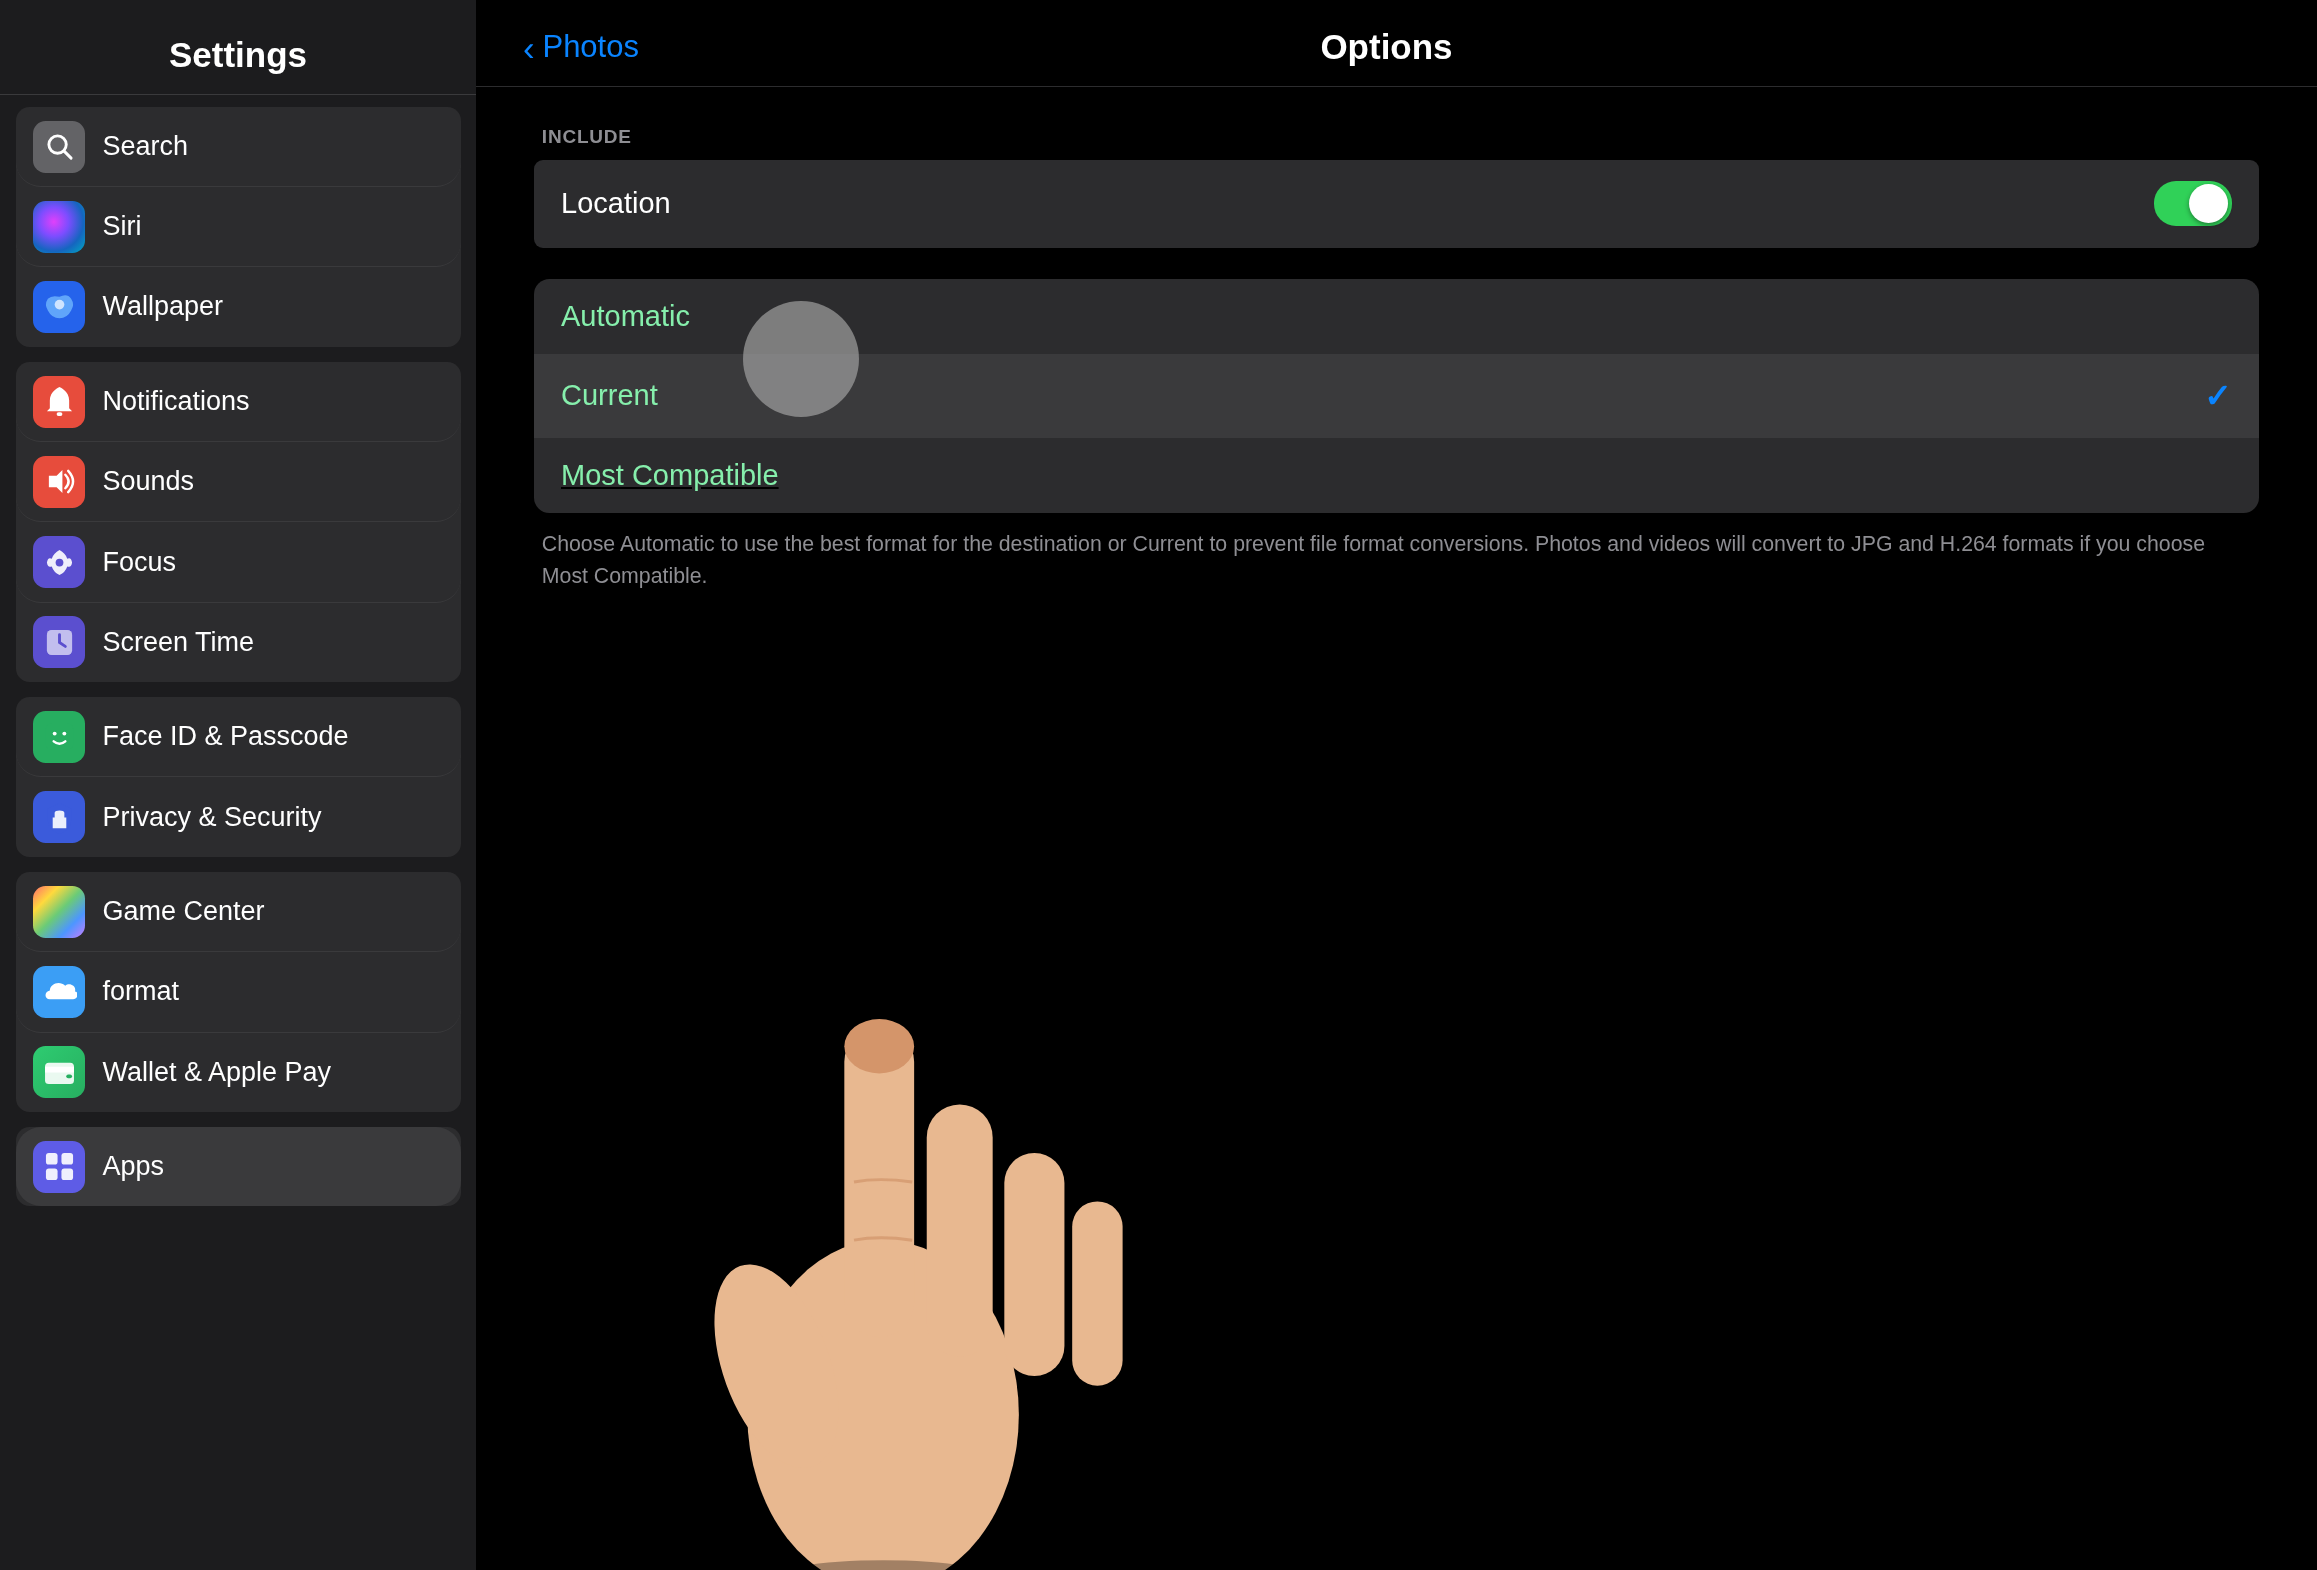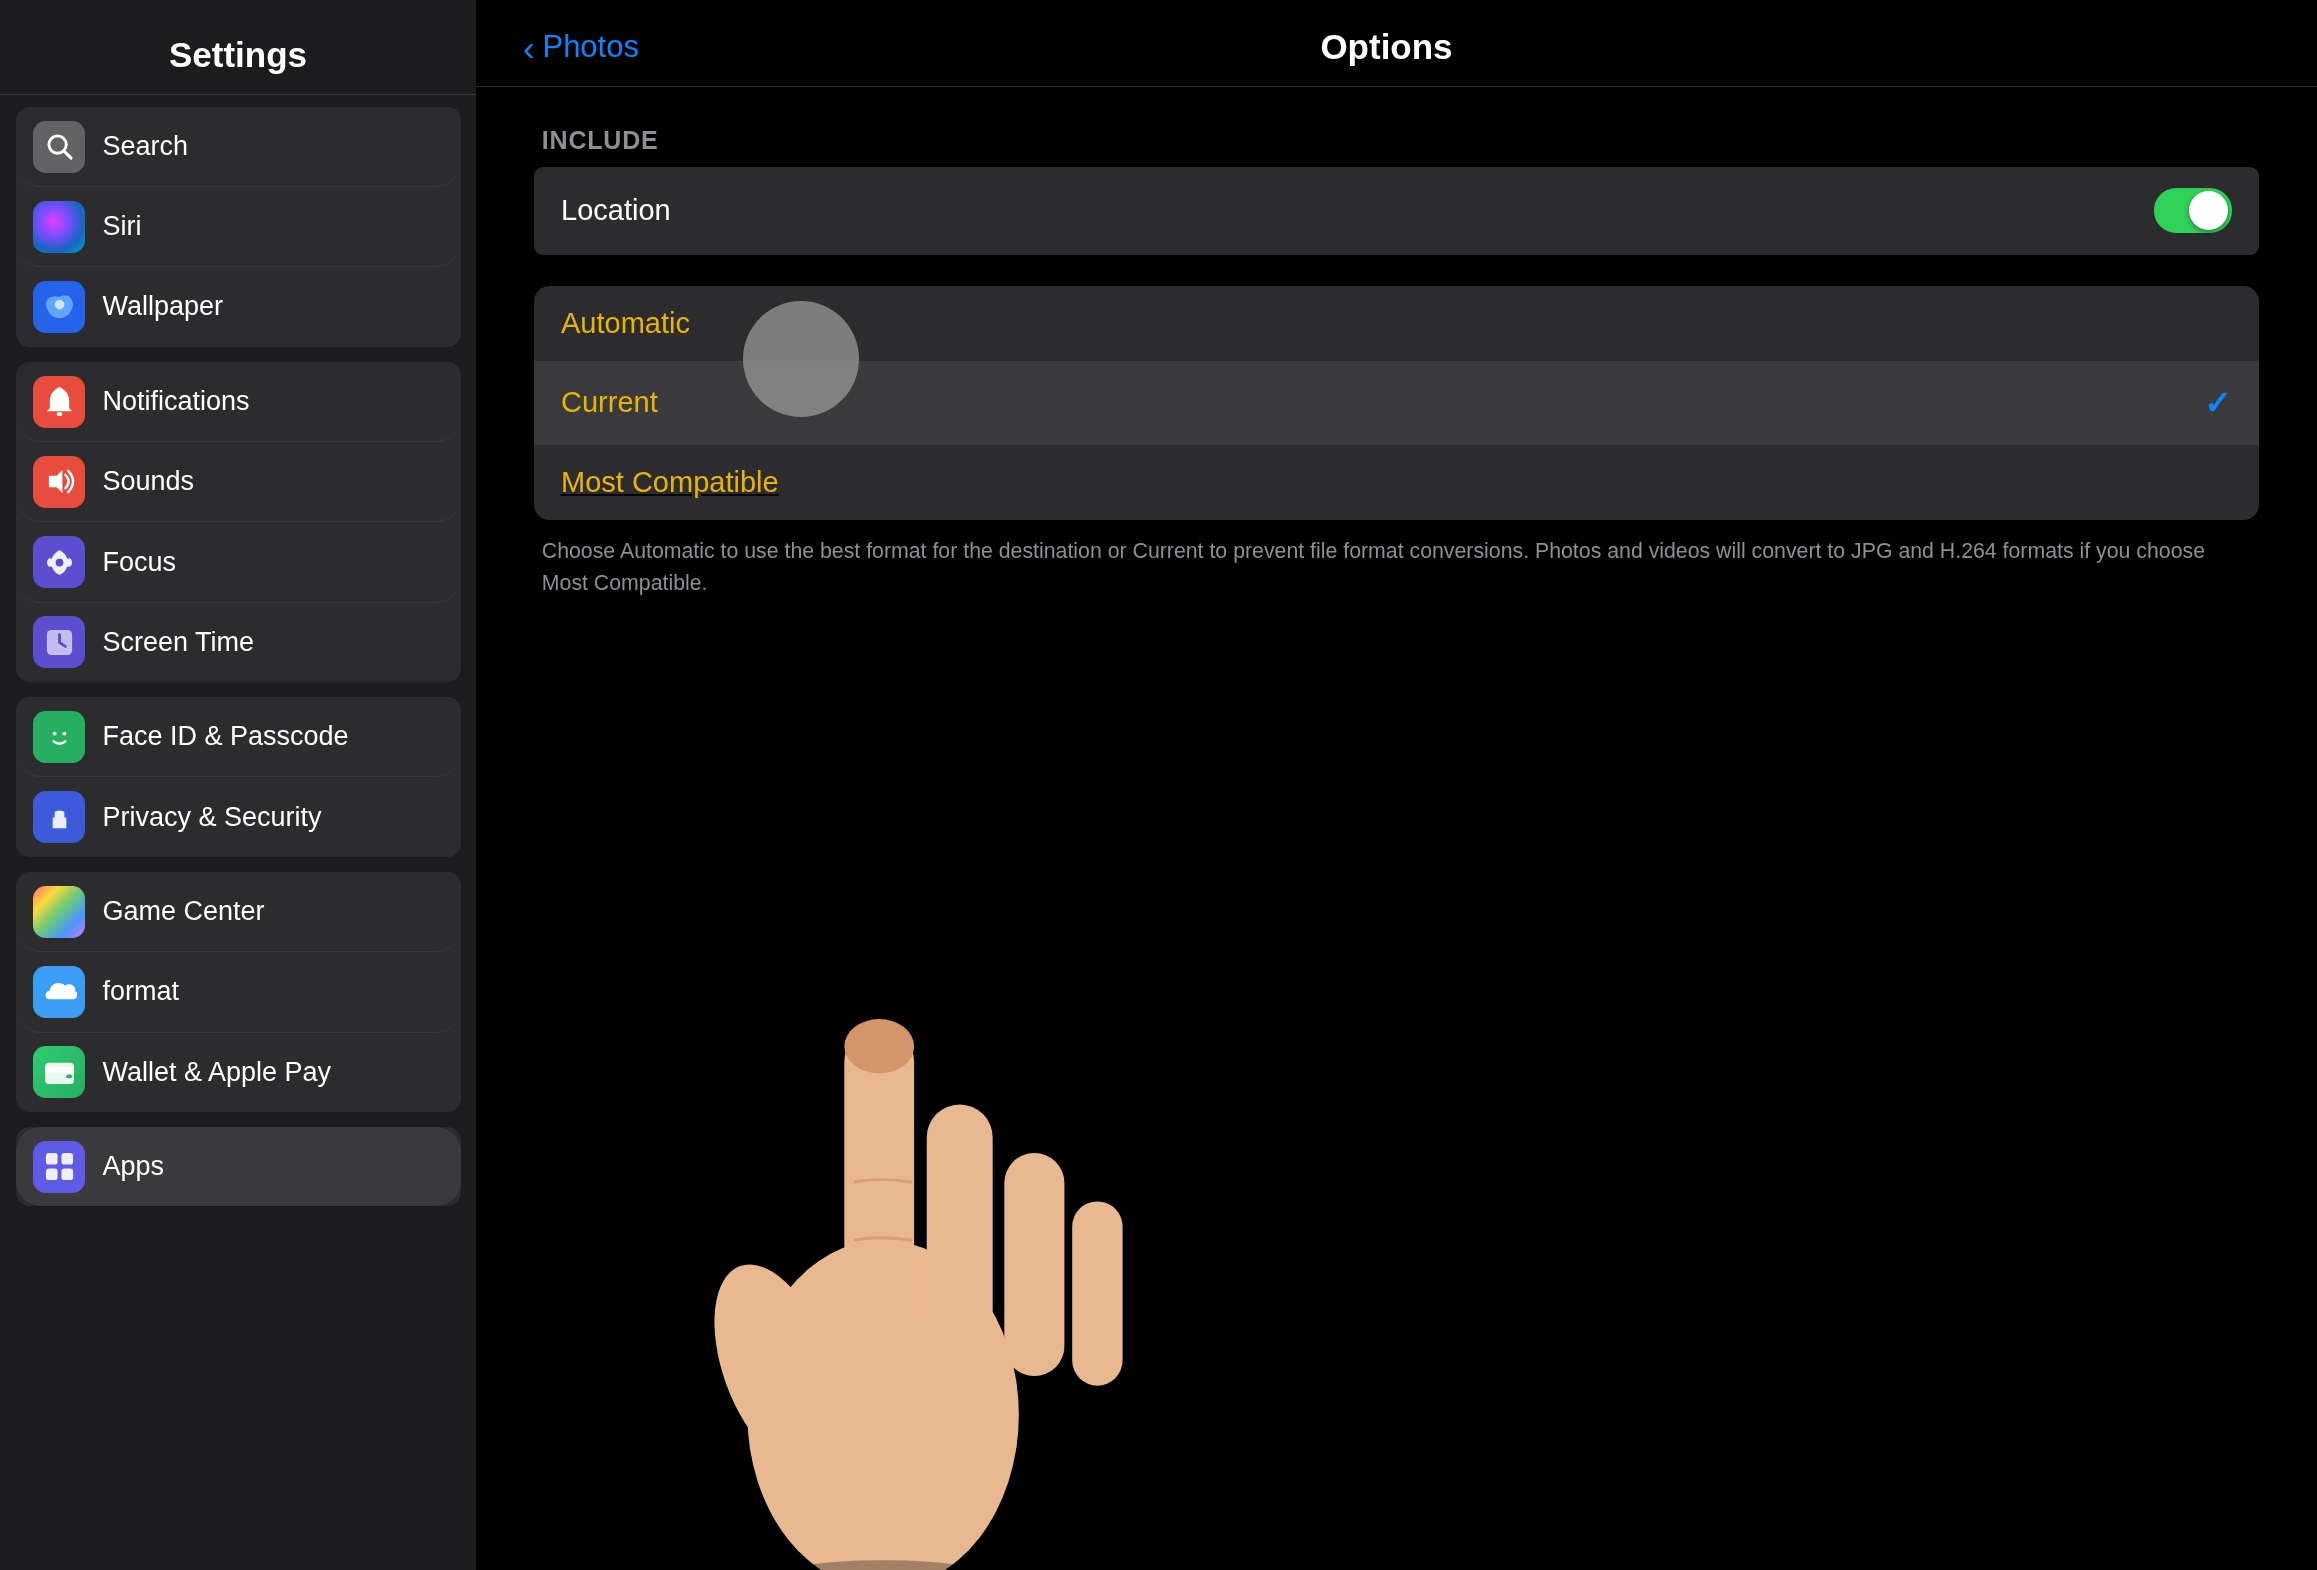--- a/index.html
+++ b/index.html
@@ -129,21 +129,21 @@
       margin-right: 136px;
     }
 
     
     .options-content {
       padding: 39px 58px;
       flex: 1;
     }
     .section-label {
       color: #8e8e93;
-      font-size: 25px;
+      font-size: 19px;
       font-weight: 600;
       letter-spacing: 0.8px;
       text-transform: uppercase;
       margin-bottom: 11.6px;
       margin-left: 7.8px;
     }
     .options-group {
       background: #2c2c2e;
       border-radius: 9px;
       margin-bottom: 7.8px;
@@ -206,21 +206,21 @@
       position: relative;
     }
     .format-row:last-child {
       border-bottom: none;
       text-decoration: underline;
     }
     .format-row.highlighted {
       background: #3a3a3c;
     }
     .format-row-label {
-      color: #eab308;
+      color: #86efac;
       font-size: 29px;
       font-weight: 400;
     }
     .checkmark {
       color: #0a84ff;
       font-size: 33px;
       font-weight: 600;
     }
     .format-hint {
       color: #8e8e93;

